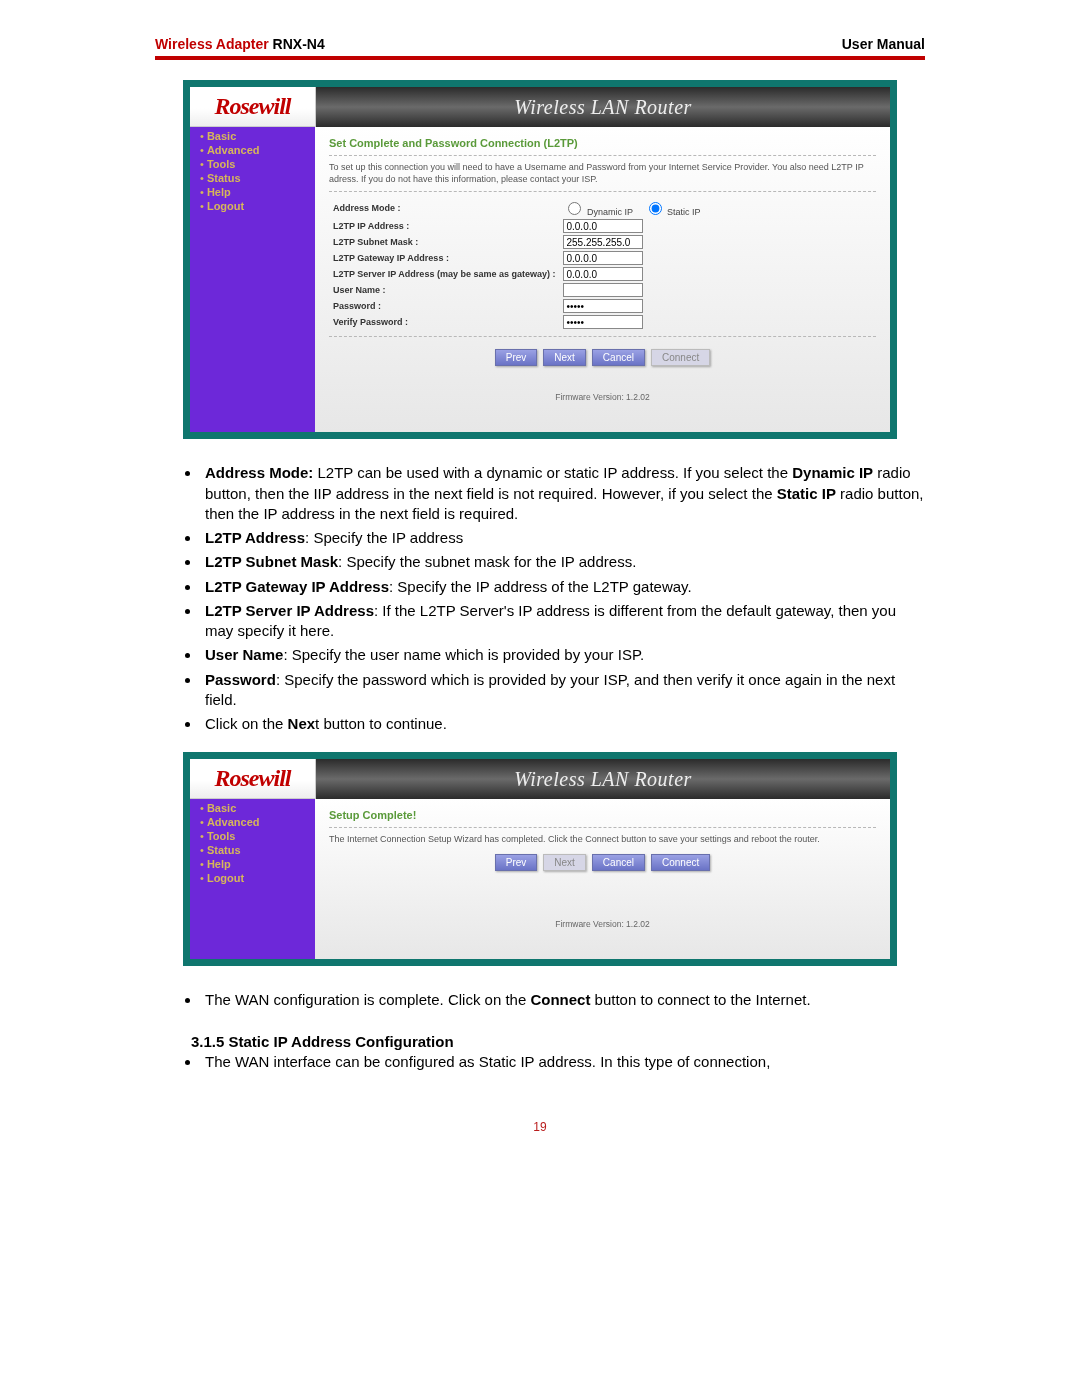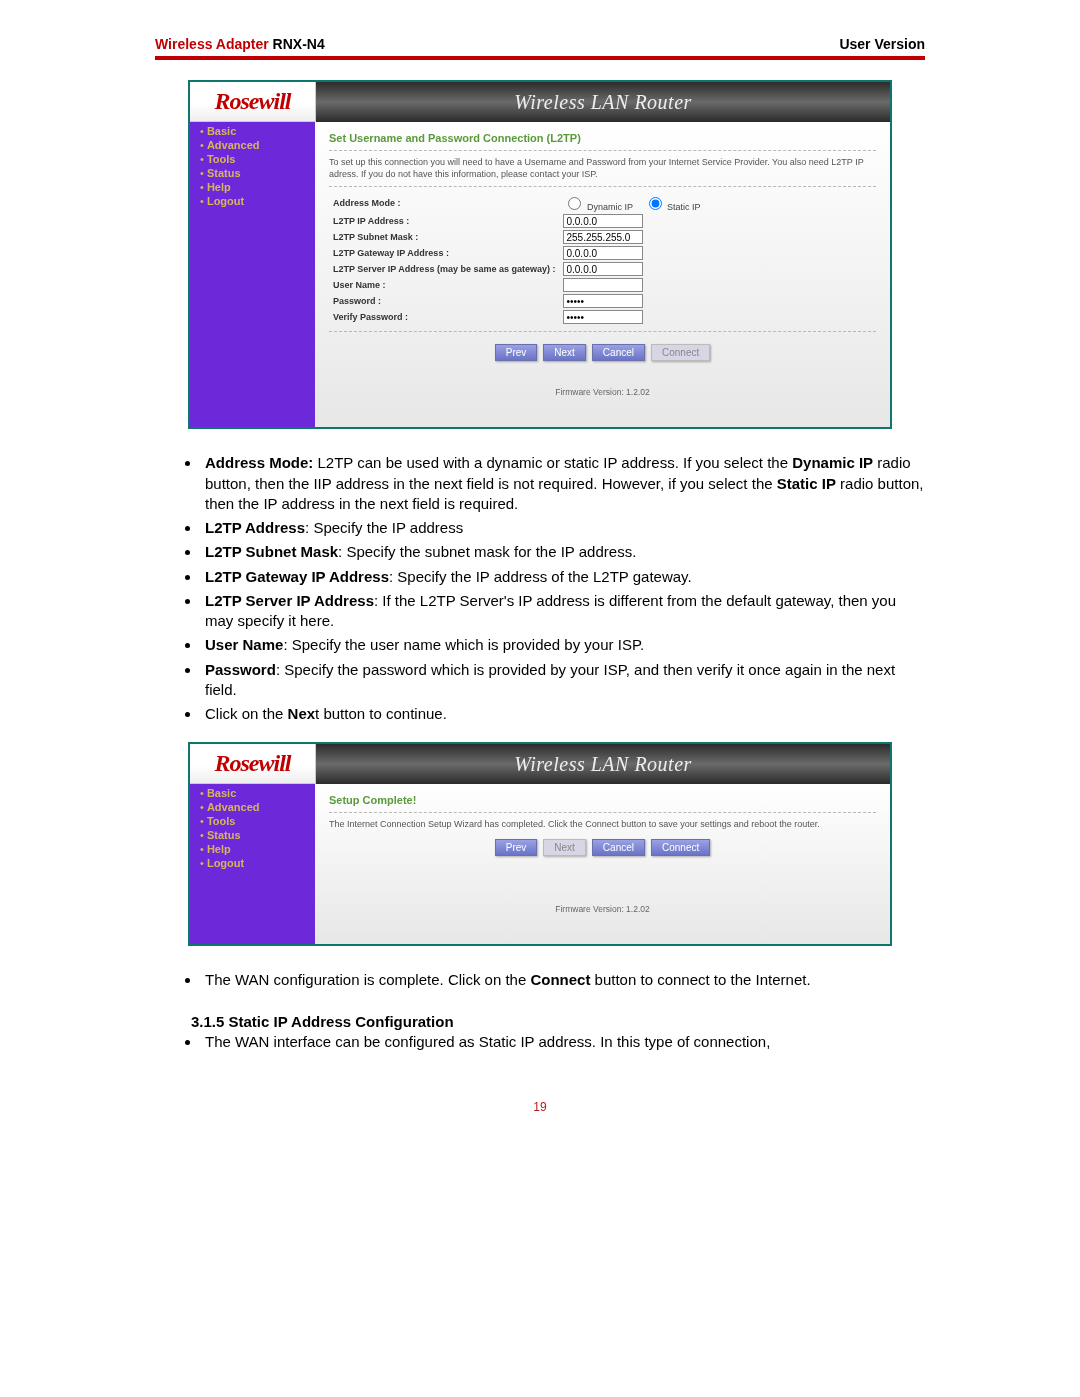--- a/index.html
+++ b/index.html
@@ -33,21 +33,21 @@
     border-top: 4px solid #c00000;
     margin: 0 0 20px 0;
   }
   
   .router-panel {
     width: 700px;
     margin: 0 auto 16px auto;
     font-family: Tahoma, Verdana, Arial, sans-serif;
     font-size: 10px;
     color: #444;
-    border: 2px solid #0f766e;
+    border: 7px solid #0f766e;
     background: #f2f2f2;
   }
   .router-header {
     height: 40px;
     display: flex;
     align-items: stretch;
   }
   .logo-cell {
     width: 125px;
     background: linear-gradient(#fff 0%, #fff 55%, #eee 100%);
@@ -210,21 +210,21 @@
 </style>
 </head>
 <body>
 
 <div class="page">
 
   <div class="doc-header">
     <div class="left">
       <span class="red">Wireless Adapter</span><span> RNX-N4</span>
     </div>
-    <div class="right">User Version</div>
+    <div class="right">User Manual</div>
   </div>
   <hr class="hr-redline">
 
   <div class="router-panel panel1">
     <div class="router-header">
       <div class="logo-cell">
         <span class="logo-text">Rosewill</span>
       </div>
       <div class="title-cell">Wireless LAN Router</div>
     </div>
@@ -233,21 +233,21 @@
         <ul>
           <li>Basic</li>
           <li>Advanced</li>
           <li>Tools</li>
           <li>Status</li>
           <li>Help</li>
           <li>Logout</li>
         </ul>
       </nav>
       <div class="content-col">
-        <span class="section-title-green">Set Username and Password Connection (L2TP)</span>
+        <span class="section-title-green">Set Complete and Password Connection (L2TP)</span>
         <div class="sep-line"></div>
         <div class="desc-text">To set up this connection you will need to have a Username and Password from your Internet Service Provider. You also need L2TP IP adress. If you do not have this information, please contact your ISP.</div>
         <div class="sep-line"></div>
         <table class="form-tbl">
           <tbody>
               <tr>
             <td class="lbl">Address Mode :</td>
             <td class="radio-row">
               <label><input type="radio" name="am" style=""> <span>Dynamic IP</span></label>
               <label><input type="radio" name="am" checked="" style=""> <span>Static IP</span></label>

